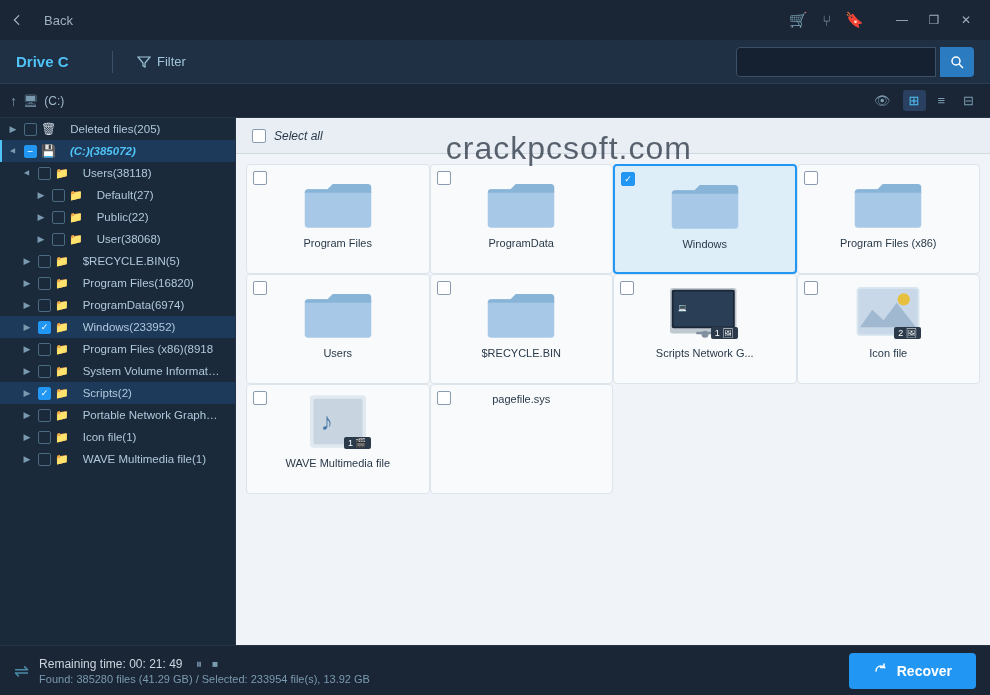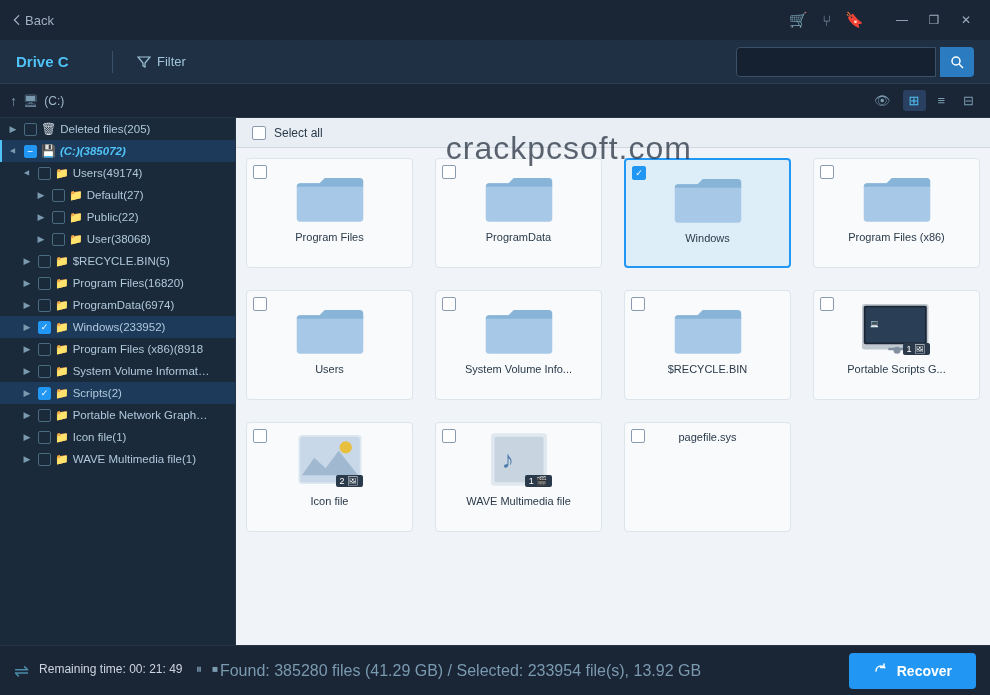--- a/index.html
+++ b/index.html
@@ -1,20 +1,20 @@
 <!DOCTYPE html>
 <html><head>
   <meta charset="utf-8">
   <style>
     * { box-sizing: border-box; margin: 0; padding: 0; }
     body { width: 990px; height: 695px; font-family: 'Segoe UI', Arial, sans-serif; background: #1e2a38; color: #cdd6e0; overflow: hidden; font-size: 12px; }
 
     
     .titlebar { height: 40px; background: #1a2535; display: flex; align-items: center; padding: 0 10px; justify-content: space-between; }
-    .titlebar-left { display: flex; align-items: center; gap: 1px; color: #a0b0c0; font-size: 13px; cursor: pointer; }
+    .titlebar-left { display: flex; align-items: center; gap: 20px; color: #a0b0c0; font-size: 13px; cursor: pointer; }
     .titlebar-left svg { width:14px; height:14px; fill:#a0b0c0; }
     .titlebar-icons { display: flex; align-items: center; gap: 14px; }
     .titlebar-icons span { color: #7a8fa0; font-size: 15px; cursor: pointer; }
     .win-btn { display: flex; align-items: center; gap: 4px; margin-left: 10px; }
     .win-btn span { display:inline-flex; align-items:center; justify-content:center; width:28px; height:28px; border-radius:4px; cursor:pointer; color:#a0b0c0; font-size:12px; }
 
     
     .toolbar { height: 44px; background: #1f3044; display: flex; align-items: center; padding: 0 16px; gap: 16px; border-bottom: 1px solid #2a3f55; }
     .toolbar-title { color: #4fc3f7; font-size: 15px; font-weight: 600; min-width: 80px; }
     .toolbar-sep { width: 1px; height: 22px; background: #3a5068; }
@@ -46,36 +46,36 @@
     .tree-item.selected { background: #1e3a5a; border-left-color: #4fc3f7; }
     .tree-item.checked-item { background: #1e3a5a; }
 
     .expand-arrow { width: 14px; height: 14px; display: inline-flex; align-items: center; justify-content: center; color: #7a9ab0; font-size: 9px; flex-shrink: 0; }
     .expand-arrow.open { transform: rotate(90deg); }
     .tree-checkbox { width: 13px; height: 13px; border: 1px solid #4a6a80; border-radius: 2px; margin: 0 4px; display:inline-flex; align-items:center; justify-content:center; flex-shrink:0; background:#1a2a3a; }
     .tree-checkbox.checked { background: #2196F3; border-color: #2196F3; }
     .tree-checkbox.checked::after { content:'✓'; color:white; font-size:9px; }
     .tree-checkbox.partial { background: #2196F3; border-color: #2196F3; }
     .tree-checkbox.partial::after { content:'−'; color:white; font-size:10px; }
-    .tree-label { color: #b0c8dc; font-size: 11.5px; white-space: nowrap; overflow: hidden; text-overflow: ellipsis; }
+    .tree-label { color: #b0c8dc; font-size: 11.5px; white-space: nowrap; overflow: hidden; text-overflow: ellipsis; margin-left: 10px; }
     .tree-label.highlight { color: #4fc3f7; font-weight: 600; font-style: italic; }
 
     
     .content { flex: 1; background: #f0f4f8; overflow-y: auto; overflow-x: hidden; }
     .content::-webkit-scrollbar { width: 8px; }
     .content::-webkit-scrollbar-track { background: #dde4ea; }
     .content::-webkit-scrollbar-thumb { background: #aab8c8; border-radius: 4px; }
 
     
-    .select-all-bar { height: 30px; background: #e8eef4; display: flex; align-items: center; padding: 0 16px; border-bottom: 1px solid #d0d8e0; }
+    .select-all-bar { height: 36px; background: #e8eef4; display: flex; align-items: center; padding: 0 16px; border-bottom: 1px solid #d0d8e0; font-style: italic; }
     .select-all-cb { width: 14px; height: 14px; border: 1px solid #8a9ab0; border-radius: 2px; margin-right: 8px; display:inline-flex; align-items:center; justify-content:center; flex-shrink:0; cursor:pointer; background:white; }
     .select-all-label { color: #2a3a4a; font-size: 12px; }
 
     
-    .grid-area { padding: 10px; display: grid; grid-template-columns: repeat(4, 1fr); gap: 22px; }
+    .grid-area { padding: 10px; display: grid; grid-template-columns: repeat(4, 1fr); gap: 0; }
 
     .grid-item { background: #f8fafb; border: 1px solid #dce4ec; border-radius: 4px; padding: 8px; display: flex; flex-direction: column; align-items: center; cursor: pointer; min-height: 110px; position: relative; }
     .grid-item.selected { background: #deeef8; border: 2px solid #2196F3; }
 
     .grid-item-cb { position: absolute; top: 6px; left: 6px; width: 14px; height: 14px; border: 1px solid #8a9ab0; border-radius: 2px; background: white; display:inline-flex; align-items:center; justify-content:center; cursor:pointer; }
     .grid-item-cb.checked { background: #2196F3; border-color: #2196F3; }
     .grid-item-cb.checked::after { content:'✓'; color:white; font-size:9px; }
 
     .folder-thumb { width: 70px; height: 58px; margin-bottom: 6px; }
     .grid-label { color: #2a3a4a; font-size: 11px; text-align: center; word-break: break-word; }
@@ -83,23 +83,23 @@
     
     .folder-svg { width: 70px; height: 58px; }
 
     
     .file-badge { position: absolute; bottom: 2px; right: 2px; background: #2a3a4a; color: white; font-size: 9px; padding: 1px 4px; border-radius: 2px; display:flex; align-items:center; gap:2px; }
 
     
     .statusbar { height: 50px; background: #1a2535; display: flex; align-items: center; padding: 0 14px; justify-content: space-between; border-top: 1px solid #253545; }
     .status-left { display: flex; align-items: center; gap: 10px; }
     .status-icon { color: #4a8aa8; font-size: 18px; }
-    .status-text { display: flex; flex-direction: row; gap: 2px; }
+    .status-text { display: flex; flex-direction: column; gap: 2px; }
     .status-time { color: #cdd6e0; font-size: 12px; }
-    .status-found { color: #7a9ab0; font-size: 16px; }
+    .status-found { color: #7a9ab0; font-size: 11px; }
     .recover-btn { background: #2196F3; color: white; border: none; padding: 10px 24px; border-radius: 4px; font-size: 14px; font-weight: 600; cursor: pointer; display:flex; align-items:center; gap: 8px; }
 
     
     .watermark { position: absolute; top: 130px; left: 50%; transform: translateX(-20%); font-size: 32px; font-weight: 400; color: #1a2535; opacity: 0.7; z-index: 10; pointer-events: none; letter-spacing: 1px; }
   </style>
 </head>
 <body>
 
 <div class="titlebar">
   <div class="titlebar-left">
@@ -167,21 +167,21 @@
       <div class="tree-item selected" style="padding-left: 4px;">
         <span class="expand-arrow open">▼</span>
         <div class="tree-checkbox partial"></div>
         <span style="margin-right: 4px; font-size: 12px;">💾</span>
         <span class="tree-label highlight">(C:)(385072)</span>
       </div>
       <div class="tree-item" style="padding-left: 18px;">
         <span class="expand-arrow open">▼</span>
         <div class="tree-checkbox"></div>
         <span style="margin-right: 4px; font-size: 11px; color: rgb(138, 160, 184);">📁</span>
-        <span class="tree-label">Users(49174)</span>
+        <span class="tree-label">Users(38118)</span>
       </div>
       <div class="tree-item" style="padding-left: 32px;">
         <span class="expand-arrow">▶</span>
         <div class="tree-checkbox"></div>
         <span style="margin-right: 4px; font-size: 11px; color: rgb(138, 160, 184);">📁</span>
         <span class="tree-label">Default(27)</span>
       </div>
       <div class="tree-item" style="padding-left: 32px;">
         <span class="expand-arrow">▶</span>
         <div class="tree-checkbox"></div>
@@ -299,48 +299,40 @@
   </svg></div>
           <div class="grid-label">Program Files (x86)</div>
         </div>
         <div class="grid-item">
           <div class="grid-item-cb"></div>
           <div class="folder-thumb"><svg class="folder-svg" viewBox="0 0 80 65" xmlns="http://www.w3.org/2000/svg">
     <rect x="2" y="18" width="76" height="44" rx="4" fill="#a8c8e8"></rect>
     <path d="M2 22 Q2 18 6 18 L28 18 L34 12 L74 12 Q78 12 78 16 L78 22 Z" fill="#88b4d8"></path>
   </svg></div>
           <div class="grid-label">Users</div>
-        </div>
-        <div class="grid-item">
-          <div class="grid-item-cb"></div>
-          <div class="folder-thumb"><svg class="folder-svg" viewBox="0 0 80 65" xmlns="http://www.w3.org/2000/svg">
-    <rect x="2" y="18" width="76" height="44" rx="4" fill="#a8c8e8"></rect>
-    <path d="M2 22 Q2 18 6 18 L28 18 L34 12 L74 12 Q78 12 78 16 L78 22 Z" fill="#88b4d8"></path>
-  </svg></div>
-          <div class="grid-label">System Volume Info...</div>
         </div>
         <div class="grid-item">
           <div class="grid-item-cb"></div>
           <div class="folder-thumb"><svg class="folder-svg" viewBox="0 0 80 65" xmlns="http://www.w3.org/2000/svg">
     <rect x="2" y="18" width="76" height="44" rx="4" fill="#a8c8e8"></rect>
     <path d="M2 22 Q2 18 6 18 L28 18 L34 12 L74 12 Q78 12 78 16 L78 22 Z" fill="#88b4d8"></path>
   </svg></div>
           <div class="grid-label">$RECYCLE.BIN</div>
         </div>
         <div class="grid-item">
           <div class="grid-item-cb"></div>
           <div class="folder-thumb" style="position: relative;"><svg class="folder-svg" viewBox="0 0 80 65" xmlns="http://www.w3.org/2000/svg">
     <rect x="0" y="5" width="76" height="52" rx="3" fill="#c0c8d0"></rect>
     <rect x="2" y="7" width="72" height="44" rx="2" fill="#1a2535"></rect>
     <rect x="4" y="9" width="68" height="40" rx="1" fill="#2a3f55"></rect>
     <circle cx="40" cy="58" r="4" fill="#8090a0"></circle>
     <rect x="30" y="55" width="20" height="3" rx="1" fill="#8090a0"></rect>
     <text x="10" y="30" fill="#4fc3f7" font-size="8">💻</text>
   </svg><div class="file-badge">1 🖼</div></div>
-          <div class="grid-label">Portable Scripts G...</div>
+          <div class="grid-label">Scripts Network G...</div>
         </div>
         <div class="grid-item">
           <div class="grid-item-cb"></div>
           <div class="folder-thumb" style="position: relative;"><svg class="folder-svg" viewBox="0 0 80 65" xmlns="http://www.w3.org/2000/svg">
     <rect x="4" y="4" width="72" height="56" rx="4" fill="#dce8f0"></rect>
     <rect x="6" y="6" width="68" height="52" rx="3" fill="#c8d8e8"></rect>
     <path d="M8 50 L22 30 L35 42 L50 22 L72 50 Z" fill="#a0b8d0"></path>
     <circle cx="58" cy="18" r="7" fill="#e8c040"></circle>
   </svg><div class="file-badge">2 🖼</div></div>
           <div class="grid-label">Icon file</div>

